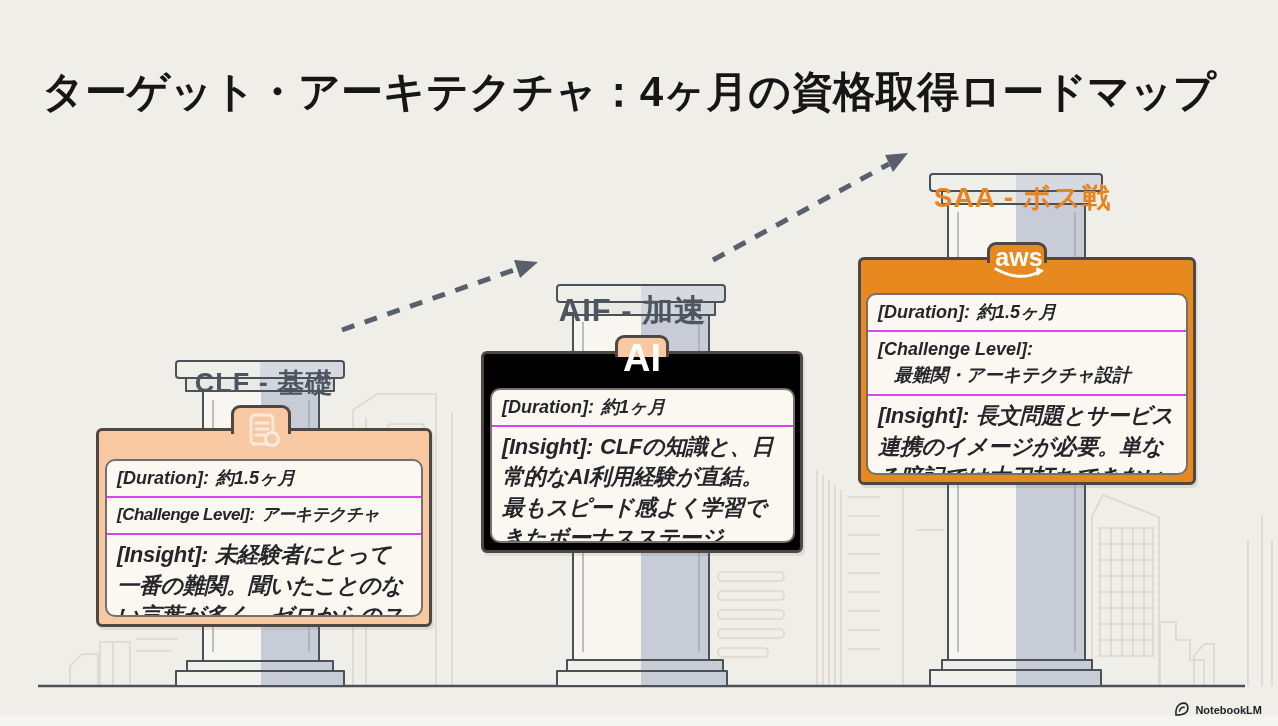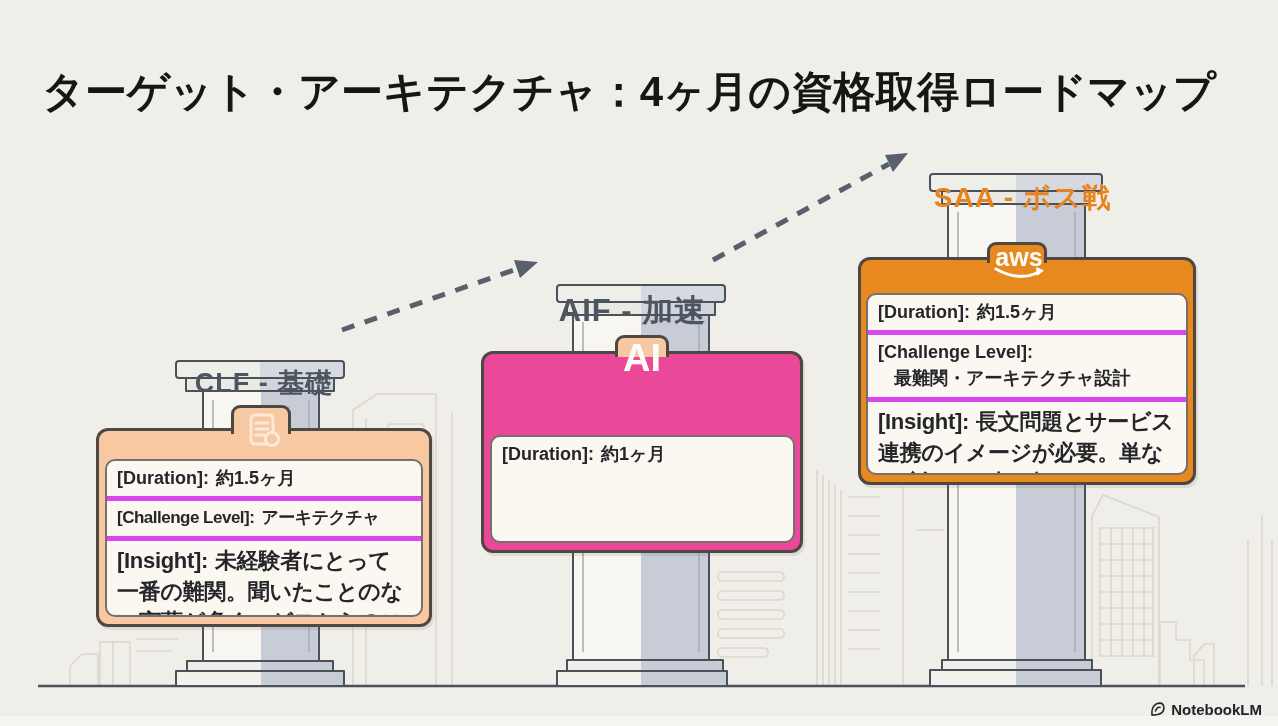--- a/index.html
+++ b/index.html
@@ -10,54 +10,54 @@
 
   #page-title{position:absolute;left:42px;top:36px;width:1200px;z-index:3;
       font-size:42px;font-weight:700;color:#161616;letter-spacing:0px;}
 
   .stage-label{position:absolute;z-index:2;font-weight:800;text-align:center;
       color:#4D5561;letter-spacing:1px;margin-top:44px;}
   #label-clf{left:176px;top:321px;width:176px;font-size:27px;}
   #label-aif{left:540px;top:246px;width:185px;font-size:31px;}
   #label-saa{left:925px;top:135px;width:195px;font-size:28px;color:#E8831C;}
 
-  .card{position:absolute;z-index:2;border:3px solid #4E4742;border-radius:12px;
+  .card{position:absolute;z-index:2;border:3px solid #4E4742;border-radius:6px;
       box-shadow:2px 3px 0 rgba(96,84,70,.12);box-sizing:border-box;}
   #card-clf{left:96px;top:428px;width:336px;height:199px;background:#F8C8A2;}
-  #card-aif{left:481px;top:351px;width:322px;height:202px;background:#ec4899;}
+  #card-aif{left:481px;top:351px;width:322px;height:202px;background:#000000;}
   #card-saa{left:858px;top:257px;width:338px;height:228px;background:#E8891F;}
 
   .tab{position:absolute;border:3px solid #4E4742;border-bottom:none;
       border-radius:9px 9px 0 0;box-sizing:border-box;}
   #card-clf .tab{left:132px;top:-26px;width:60px;height:29px;background:#F8C8A2;}
   #card-aif .tab{left:131px;top:-19px;width:54px;height:22px;background:#F8C8A2;}
   #card-saa .tab{left:126px;top:-18px;width:60px;height:21px;background:#E8891F;}
 
   .emblem{position:absolute;left:0;right:0;display:flex;justify-content:center;z-index:1;}
   #card-clf .emblem{top:-20px;}
   #card-aif .emblem{top:-15px;font-size:38px;font-weight:800;color:#FDFDF8;line-height:1;}
   #card-saa .emblem{top:-15px;flex-direction:column;align-items:center;right:16px;}
   .aws-word{font-size:25px;font-weight:800;color:#FFFFFF;line-height:1;letter-spacing:0;}
 
   .panel{position:absolute;background:#FAF8F1;border:2px solid #74716A;border-radius:10px;
-      box-sizing:border-box;overflow:hidden;}
+      box-sizing:border-box;overflow:hidden;font-style:italic;}
   #card-clf .panel{left:6px;right:6px;top:28px;bottom:7px;}
-  #card-aif .panel{left:6px;right:5px;top:34px;bottom:7px;margin-top:47px;}
+  #card-aif .panel{left:6px;right:5px;top:34px;bottom:7px;}
   #card-saa .panel{left:5px;right:5px;top:33px;bottom:7px;}
 
   .row{padding:5px 10px 6px;font-size:18px;font-weight:700;color:#25252A;line-height:1.34;}
-  .row+.row{border-top:5px solid #d946ef;}
+  .row+.row{border-top:2px solid #d946ef;}
   .rvalue{margin-left:7px;}
   .row-challenge{font-size:17px;letter-spacing:-0.5px;white-space:nowrap;line-height:1.42;}
   #card-saa .row-challenge{font-size:18px;letter-spacing:0;white-space:normal;}
   #card-saa .row-challenge .rvalue{display:block;margin-left:16px;}
   .row-insight{font-size:22px;letter-spacing:-0.3px;line-height:1.38;}
 
   #footer-brand{position:absolute;right:16px;bottom:8px;z-index:3;display:flex;
-      align-items:center;gap:5px;font-size:15px;font-weight:700;color:#22232A;}
+      align-items:center;gap:5px;font-size:11px;font-weight:700;color:#22232A;}
 </style>
 </head>
 <body>
 
 <svg id="scene" width="1278" height="726" viewBox="0 0 1278 726">
 
   <g stroke="#DAD8CD" stroke-width="1.6" fill="none">
     <path d="M136,613 H178 M136,626 H178 M136,639 H178 M136,651 H172"></path>
     <path d="M70,686 V666 L82,654 H98 V686"></path>
     <rect x="100" y="642" width="30" height="44"></rect>
@@ -184,20 +184,23 @@
   </div>
 </section>
 
 <section class="card" id="card-aif">
   <div class="tab"></div>
   <div class="emblem">AI</div>
   <div class="panel">
     <div class="row">
       <span class="rlabel">[Duration]:</span><span class="rvalue">約1ヶ月</span>
     </div>
+    <div class="row row-insight">
+      <span class="rlabel">[Insight]:</span><span class="rvalue">CLFの知識と、日常的なAI利用経験が直結。最もスピード感よく学習できたボーナスステージ。</span>
+    </div>
   </div>
 </section>
 
 <section class="card" id="card-saa">
   <div class="tab"></div>
   <div class="emblem">
     <span class="aws-word">aws</span>
     <svg width="56" height="16" viewBox="0 0 56 16" style="margin-top:-4px">
       <path d="M5 3 Q28 16 48 6" stroke="#FFFFFF" stroke-width="3" fill="none" stroke-linecap="round"></path>
       <polygon points="45,1 53,4.5 46,10" fill="#FFFFFF"></polygon>

